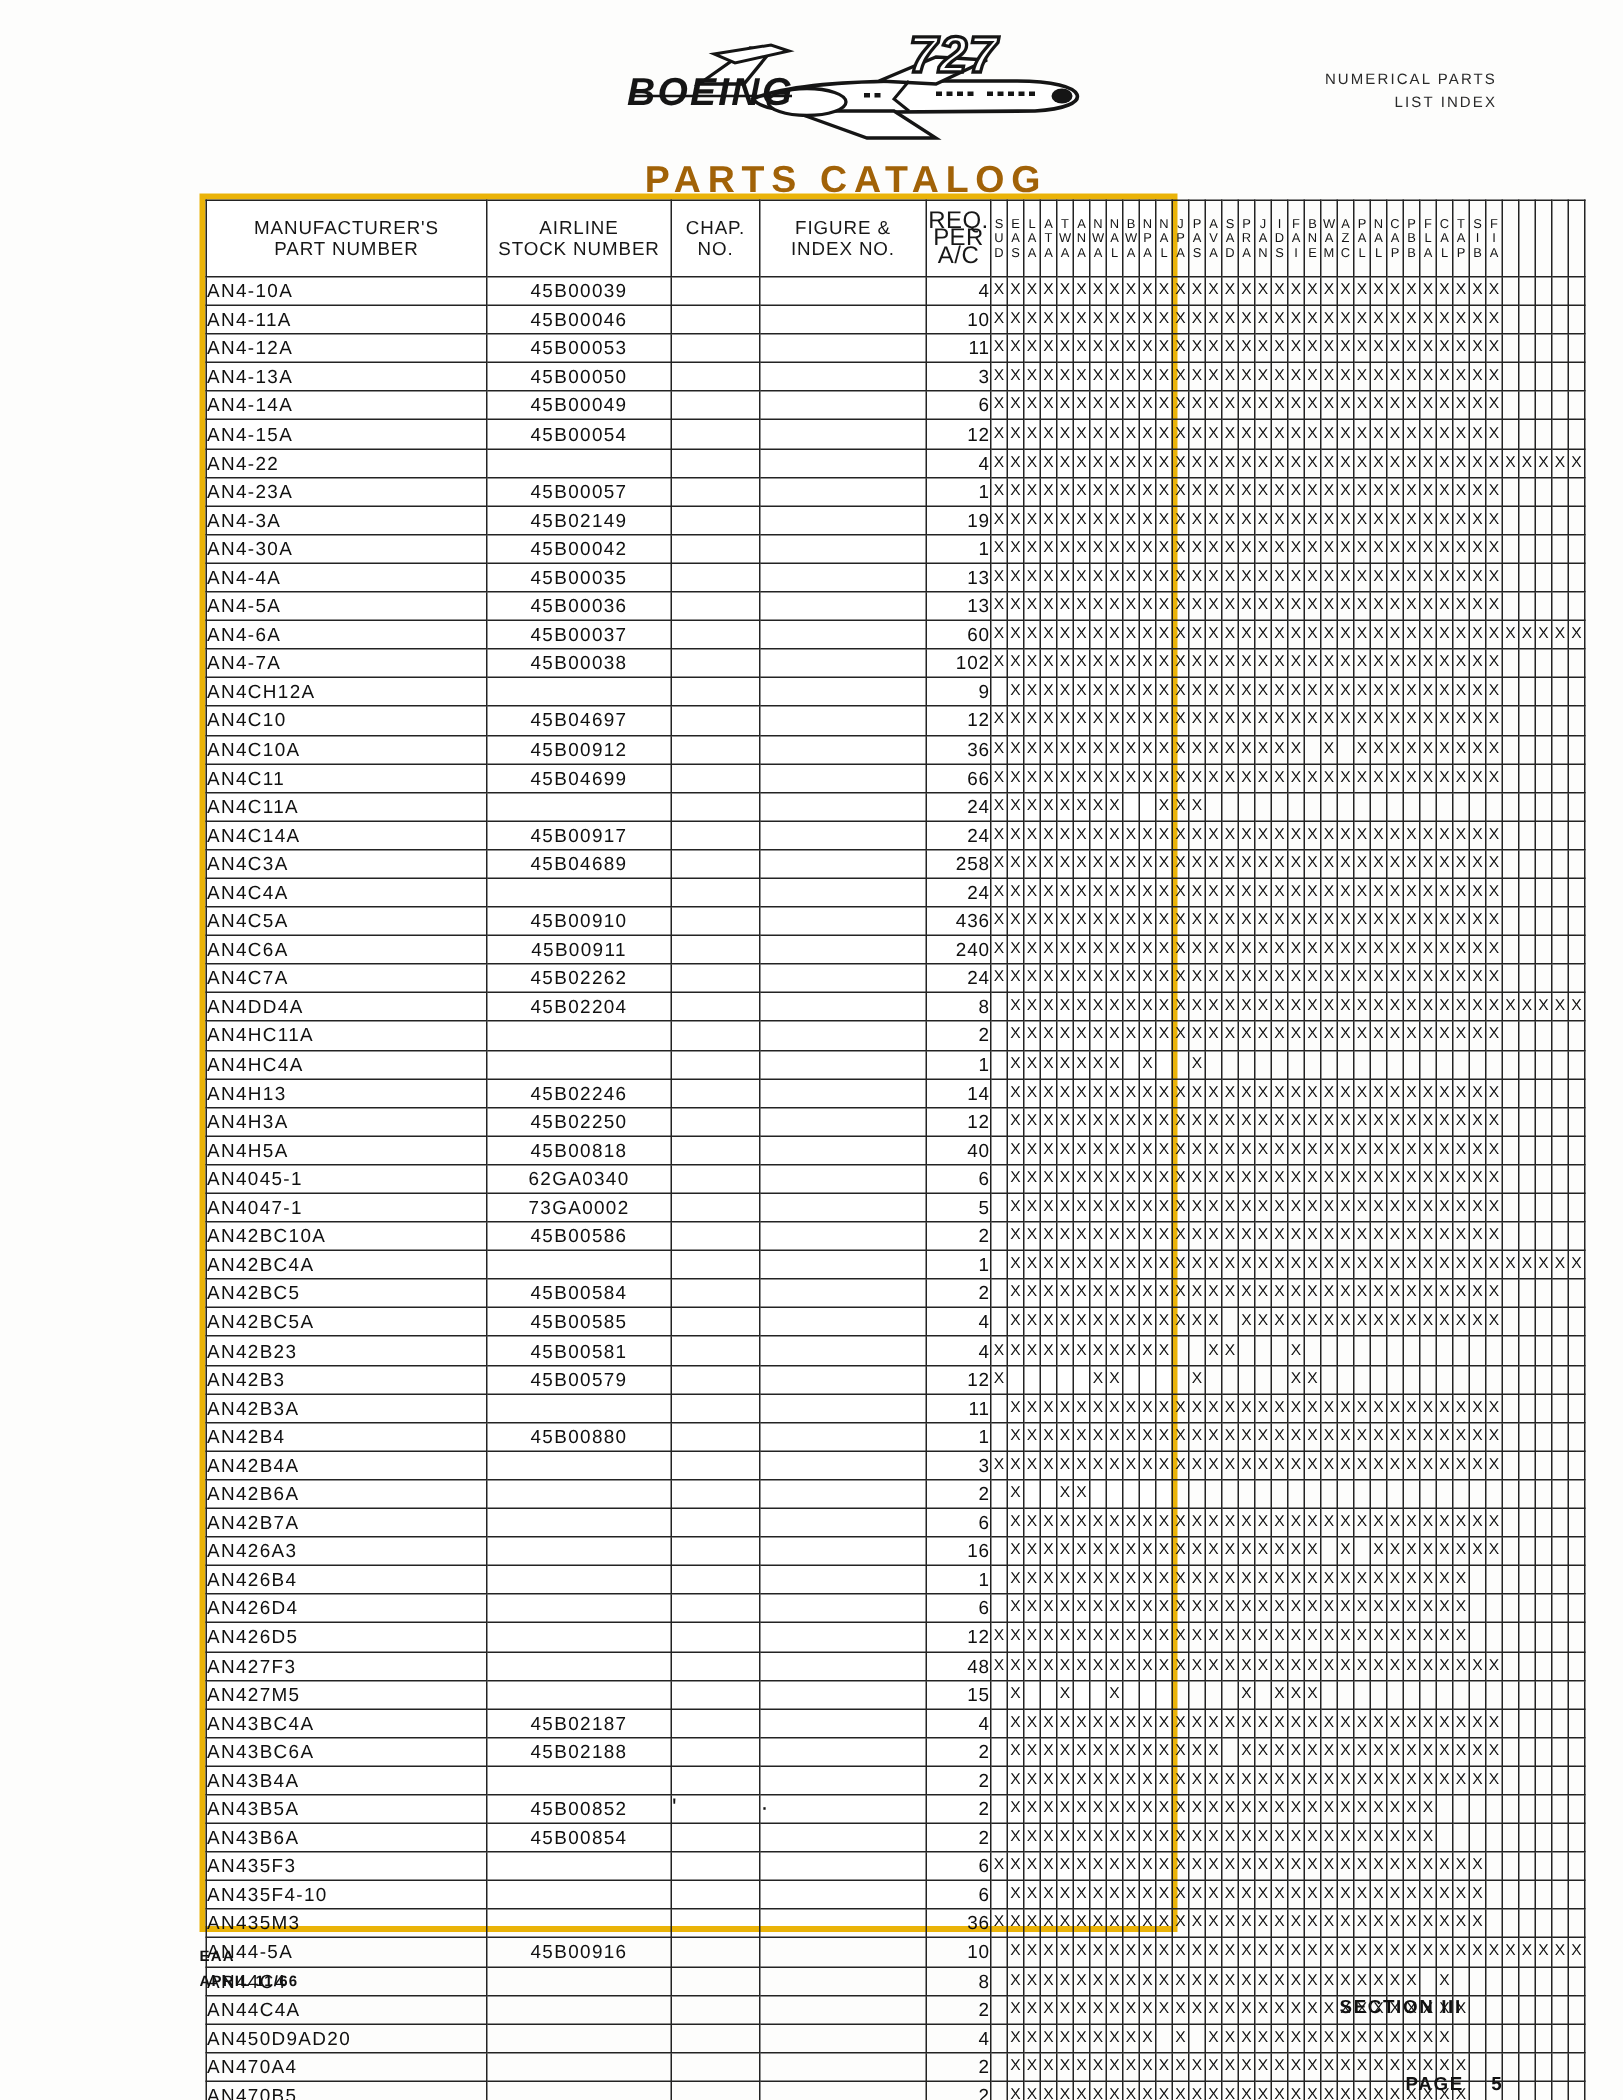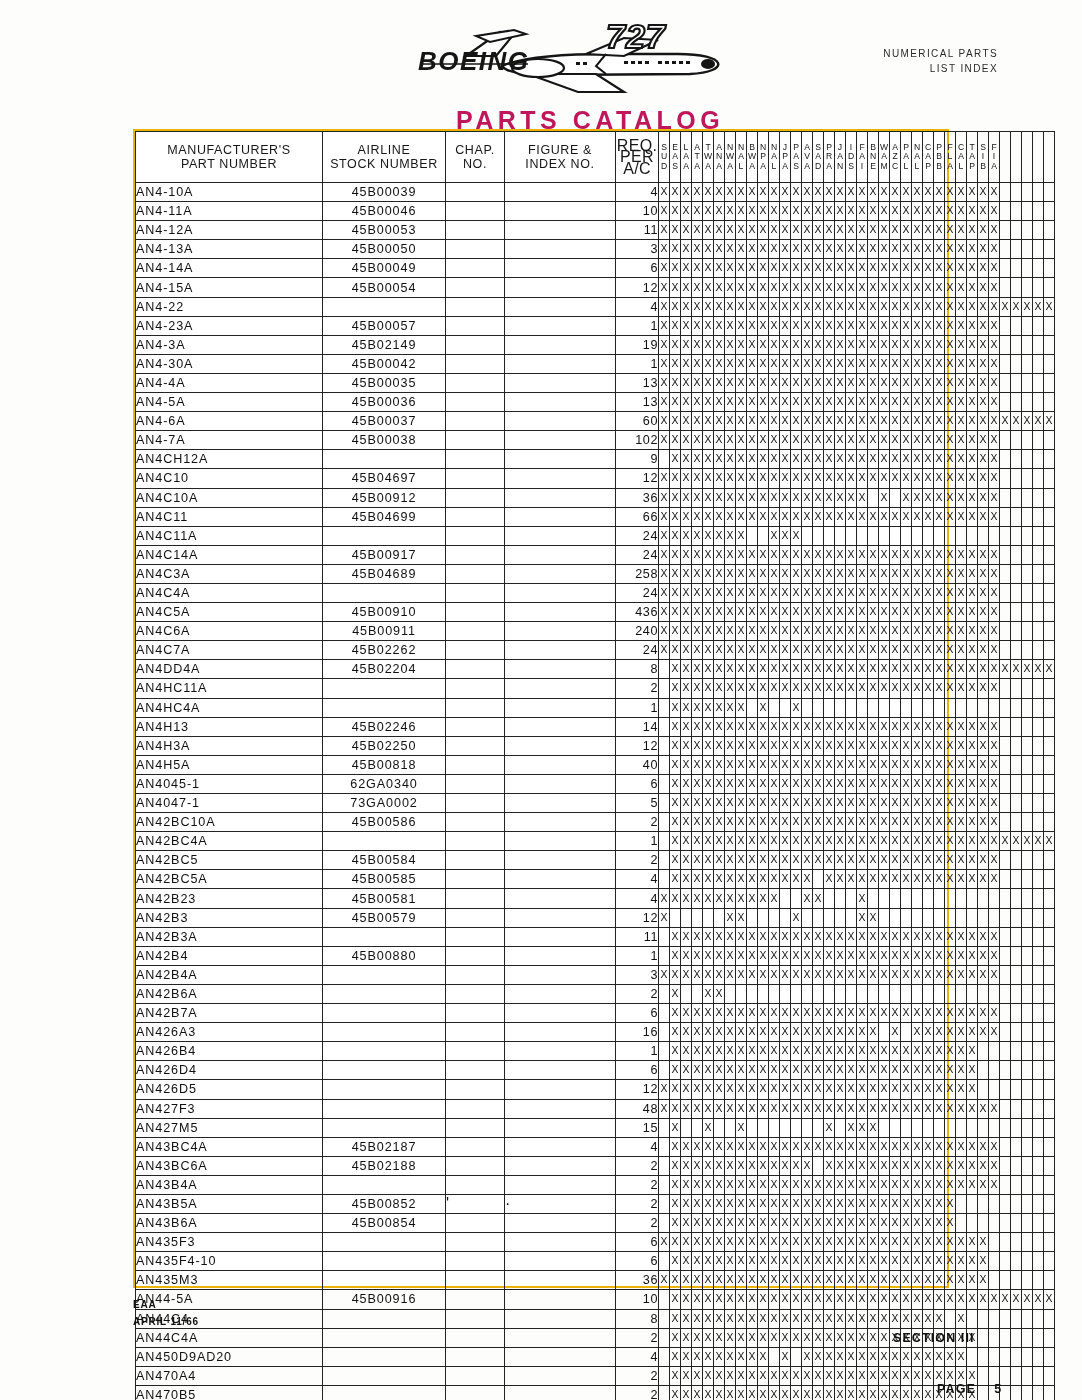--- a/index.html
+++ b/index.html
@@ -18,43 +18,43 @@
 
   
   .top-header{
     position:absolute;left:0;top:18px;width:1082px;height:110px;
   }
   .logo-wrap{
     position:absolute;left:398px;top:0px;width:340px;height:80px;margin-left:12px;
   }
   .logo-wrap svg{display:block;width:340px;height:80px;}
   .parts-catalog{
-    position:absolute;left:390px;top:88px;width:400px;
+    position:absolute;left:364px;top:88px;width:400px;
     text-align:center;
     font-family:"Liberation Sans", sans-serif;
     font-weight:bold;
     font-size:25px;
     letter-spacing:4.5px;
-    color:#be185d;
+    color:#a16207;
   }
   .corner-title{
     position:absolute;right:84px;top:28px;
     text-align:right;
     font-family:"Liberation Sans", sans-serif;
     font-size:10px;
     letter-spacing:1.4px;
     line-height:15px;
     color:#2a2a2a;
   }
 
   
   .sheet{
     position:absolute;left:133px;top:129px;
-    width:816px;height:1159px;
-    border:2px solid #eab308;
+    width:652px;height:1159px;
+    border:4px solid #eab308;
     box-sizing:border-box;
     background:#fff;
   }
 
   table.catalog{
     border-collapse:collapse;
     table-layout:fixed;
     width:100%;
     height:100%;
   }

